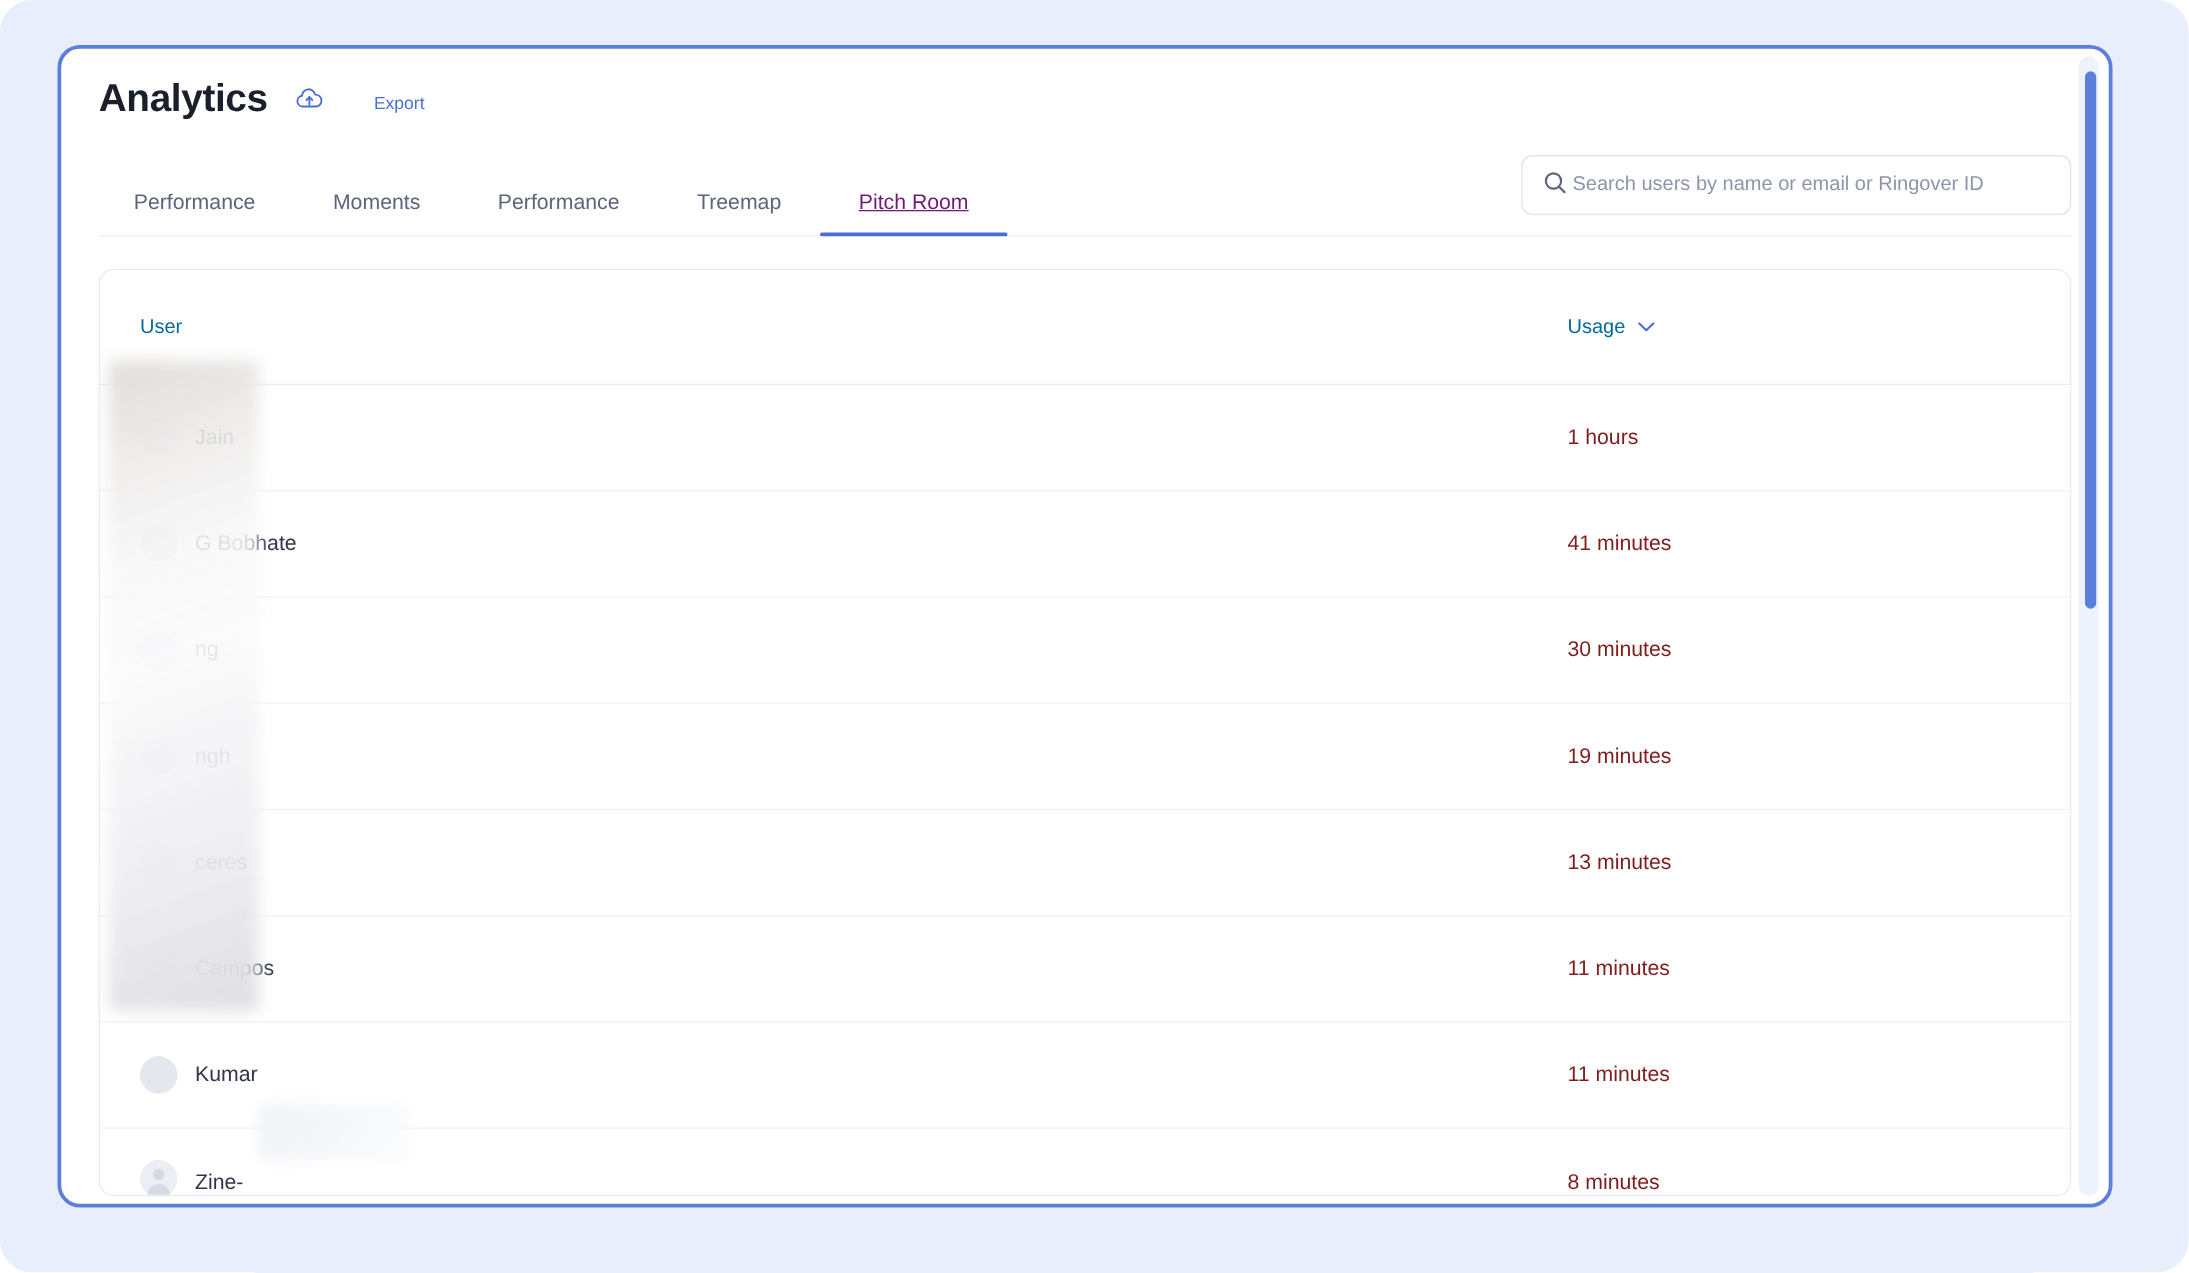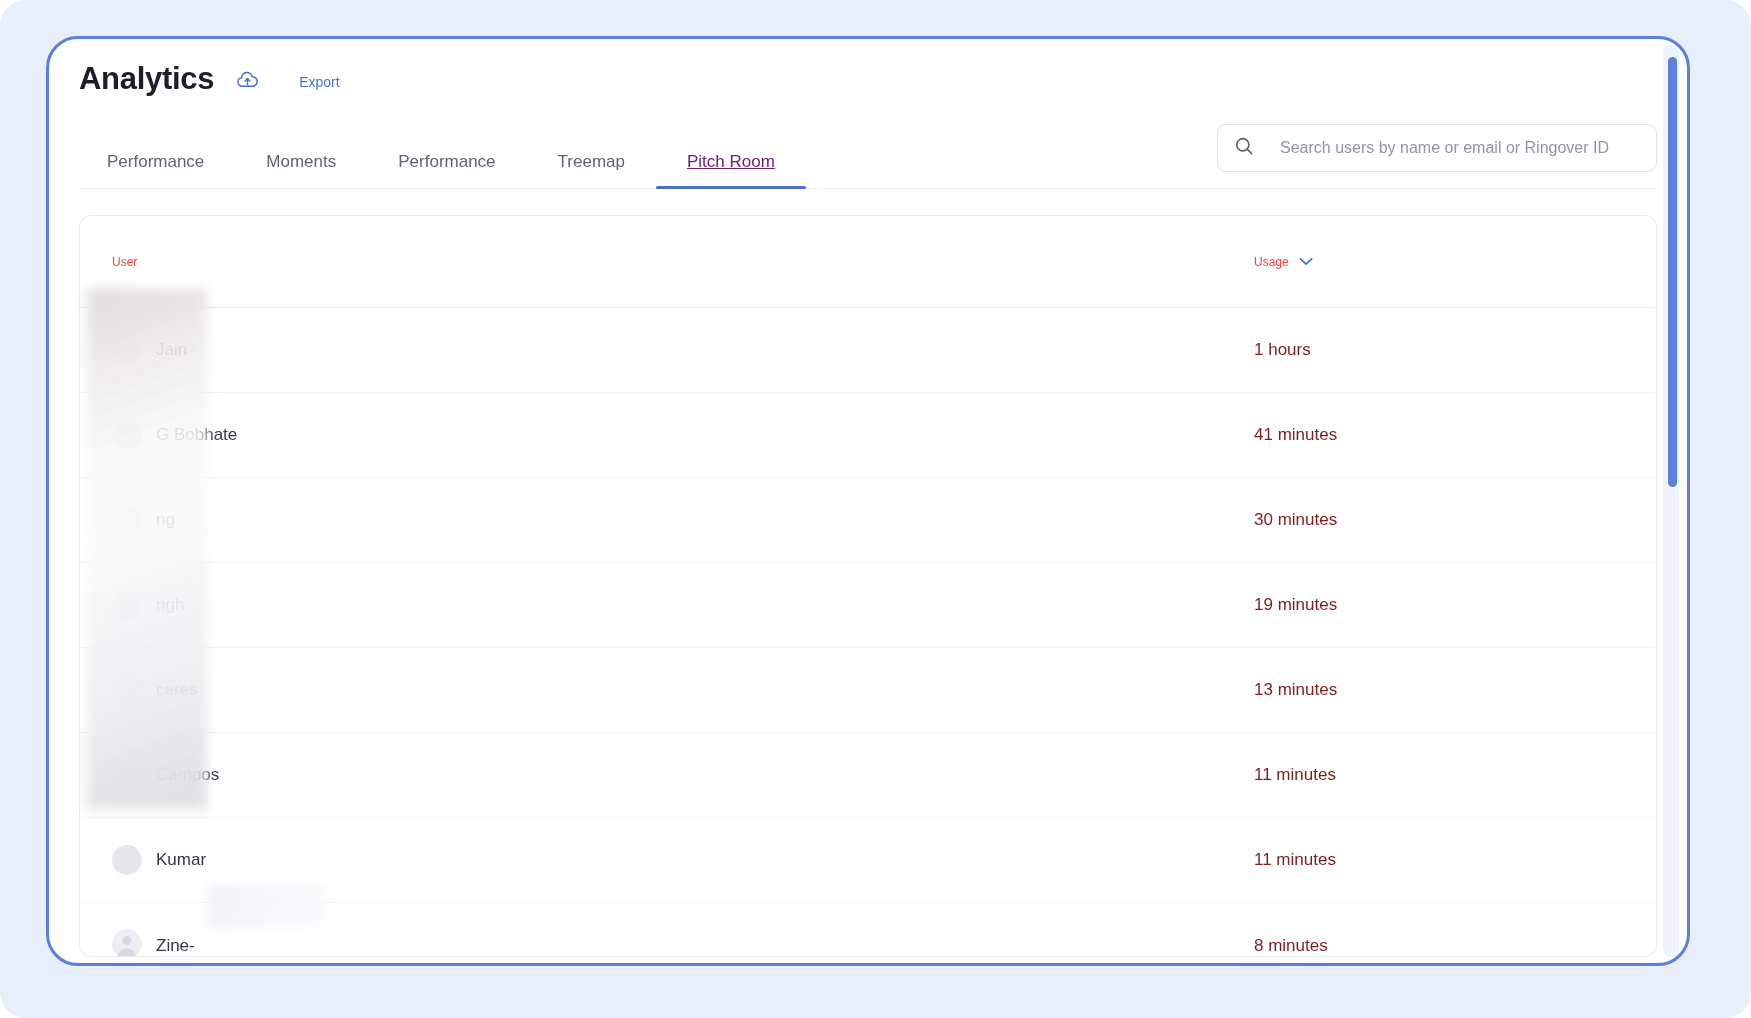--- a/index.html
+++ b/index.html
@@ -20,21 +20,21 @@
   }
   
   #app-card {
     position: absolute;
     left: 46px;
     top: 36px;
     width: 1644px;
     height: 930px;
     background: #ffffff;
     border: 3px solid #5b7fdb;
-    border-radius: 32px;
+    border-radius: 18px;
     overflow: hidden;
   }
   #app-inner {
     position: absolute;
     inset: 0;
     overflow: hidden;
   }
 
   
   .header {
@@ -98,21 +98,21 @@
   .search-wrap {
     position: absolute;
     right: 0;
     bottom: 16px;
     width: 440px;
     height: 48px;
     border: 1px solid #dde3ef;
     border-radius: 9px;
     display: flex;
     align-items: center;
-    gap: 26px;
+    gap: 4px;
     padding: 0 16px;
     background: #fff;
   }
   .search-input {
     border: 0;
     outline: 0;
     flex: 1;
     font-size: 16px;
     color: #30384a;
     font-family: "Liberation Sans", sans-serif;
@@ -131,22 +131,22 @@
   }
   .thead {
     display: flex;
     align-items: center;
     height: 92px;
     padding: 0 32px;
     border-bottom: 1px solid #e8ecf6;
   }
   .th-user { flex: 1; font-size: 16px; color: #6a7governor; }
   .th-user, .th-usage {
-    font-size: 12px;
-    color: #ef4444;
+    font-size: 16px;
+    color: #0369a1;
   }
   .th-usage {
     width: 370px;
     display: flex;
     align-items: center;
     gap: 10px;
     cursor: pointer;
   }
   .chevron { display: block; }
 

